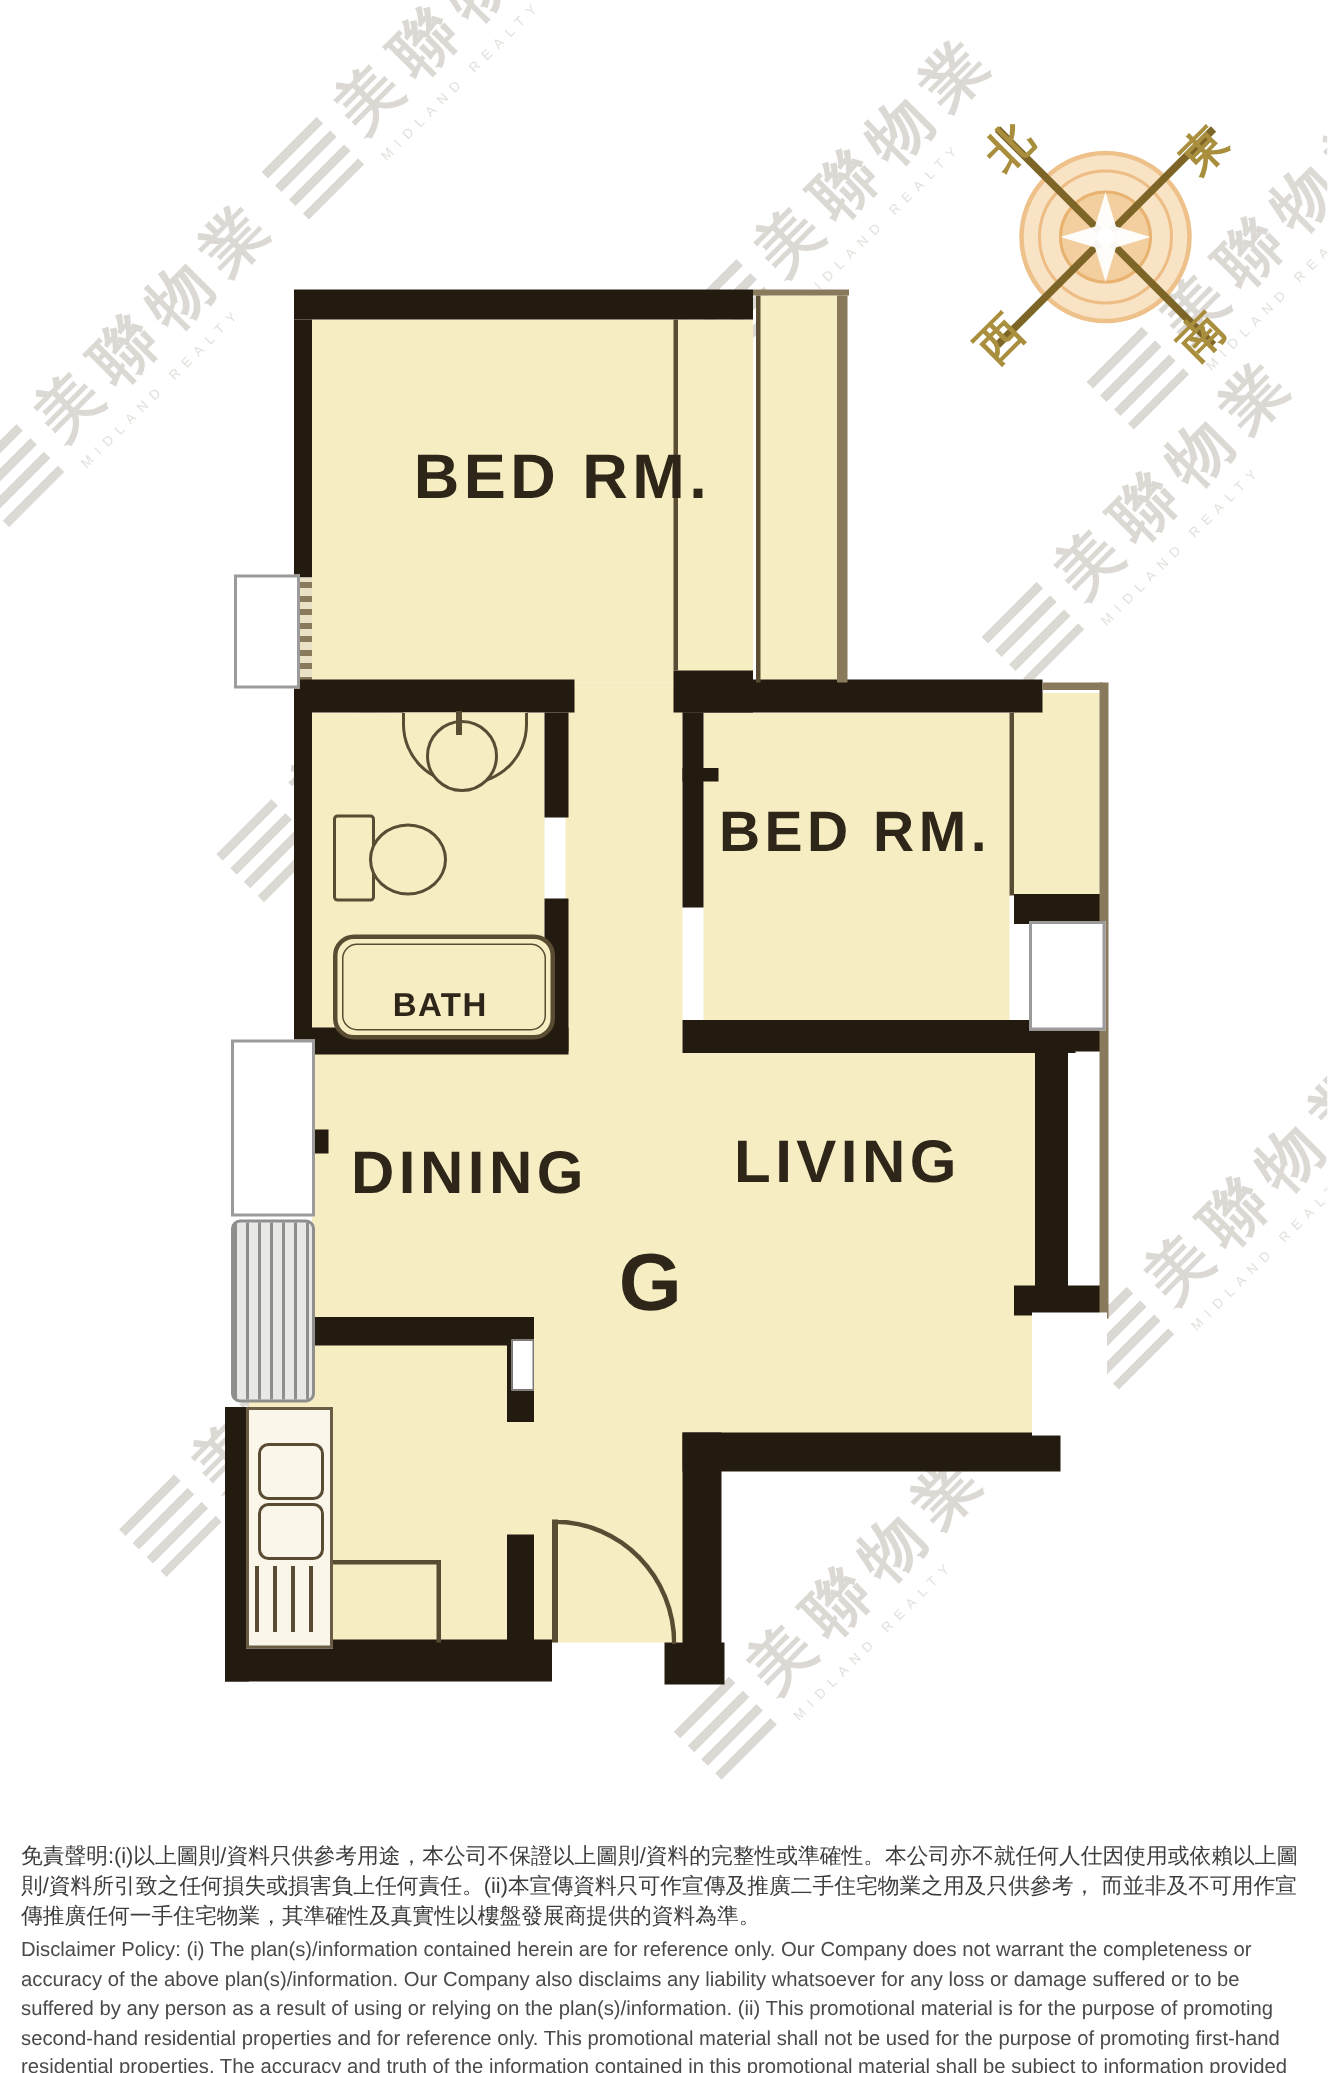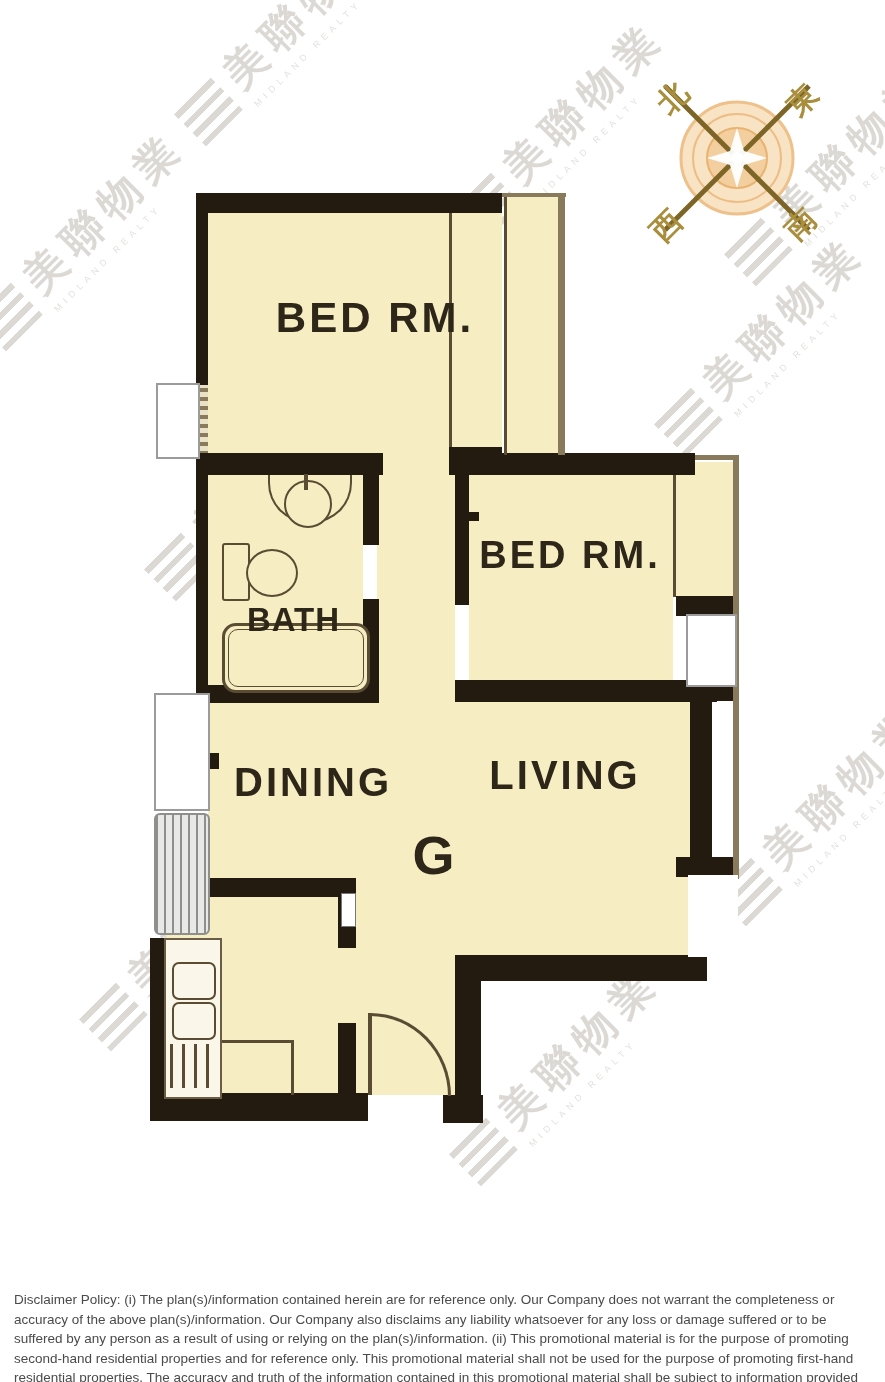--- a/index.html
+++ b/index.html
@@ -189,20 +189,21 @@
   <div style="position:absolute;left:164px;top:938px;width:54px;height:157px;background:#faf7ea;border:2px solid #6b5d45"></div>
   <div class="fix" style="left:172px;top:962px;width:40px;height:34px;border-radius:7px;background:#faf7ea"></div>
   <div class="fix" style="left:172px;top:1002px;width:40px;height:34px;border-radius:7px;background:#faf7ea"></div>
   <div style="position:absolute;left:170px;top:1044px;width:46px;height:44px;background:repeating-linear-gradient(90deg,#5a4c33 0 3px,transparent 3px 12px)"></div>
 
   <div style="position:absolute;left:370px;top:1013px;width:78px;height:80px;border-top:3px solid #5a4c33;border-right:3px solid #5a4c33;border-top-right-radius:100% 100%"></div>
   <div class="tl" style="left:368px;top:1013px;width:4px;height:82px"></div>
 
   <div class="lbl" style="left:250px;top:294px;width:250px;font-size:42px">BED RM.</div>
   <div class="lbl" style="left:460px;top:534px;width:220px;font-size:38px">BED RM.</div>
-  <div class="lbl" style="left:226px;top:601px;width:135px;font-size:33px;letter-spacing:1px">BATH</div>
+  <div class="lbl" style="left:226px;top:657px;width:135px;font-size:22px;letter-spacing:1px">BATH</div>
   <div class="lbl" style="left:465px;top:753px;width:200px;font-size:40px">LIVING</div>
   <div class="lbl" style="left:213px;top:760px;width:200px;font-size:40px">DINING</div>
   <div class="lbl" style="left:400px;top:824px;width:70px;font-size:54px">G</div>
 
+  <div class="disc disc-zh">免責聲明:(i)以上圖則/資料只供參考用途，本公司不保證以上圖則/資料的完整性或準確性。本公司亦不就任何人仕因使用或依賴以上圖則/資料所引致之任何損失或損害負上任何責任。(ii)本宣傳資料只可作宣傳及推廣二手住宅物業之用及只供參考， 而並非及不可用作宣傳推廣任何一手住宅物業，其準確性及真實性以樓盤發展商提供的資料為準。</div>
   <div class="disc disc-en">Disclaimer Policy: (i) The plan(s)/information contained herein are for reference only. Our Company does not warrant the completeness or accuracy of the above plan(s)/information. Our Company also disclaims any liability whatsoever for any loss or damage suffered or to be suffered by any person as a result of using or relying on the plan(s)/information. (ii) This promotional material is for the purpose of promoting second-hand residential properties and for reference only. This promotional material shall not be used for the purpose of promoting first-hand residential properties. The accuracy and truth of the information contained in this promotional material shall be subject to information provided by the developers.</div>
 
 </div>
 
 </body></html>

